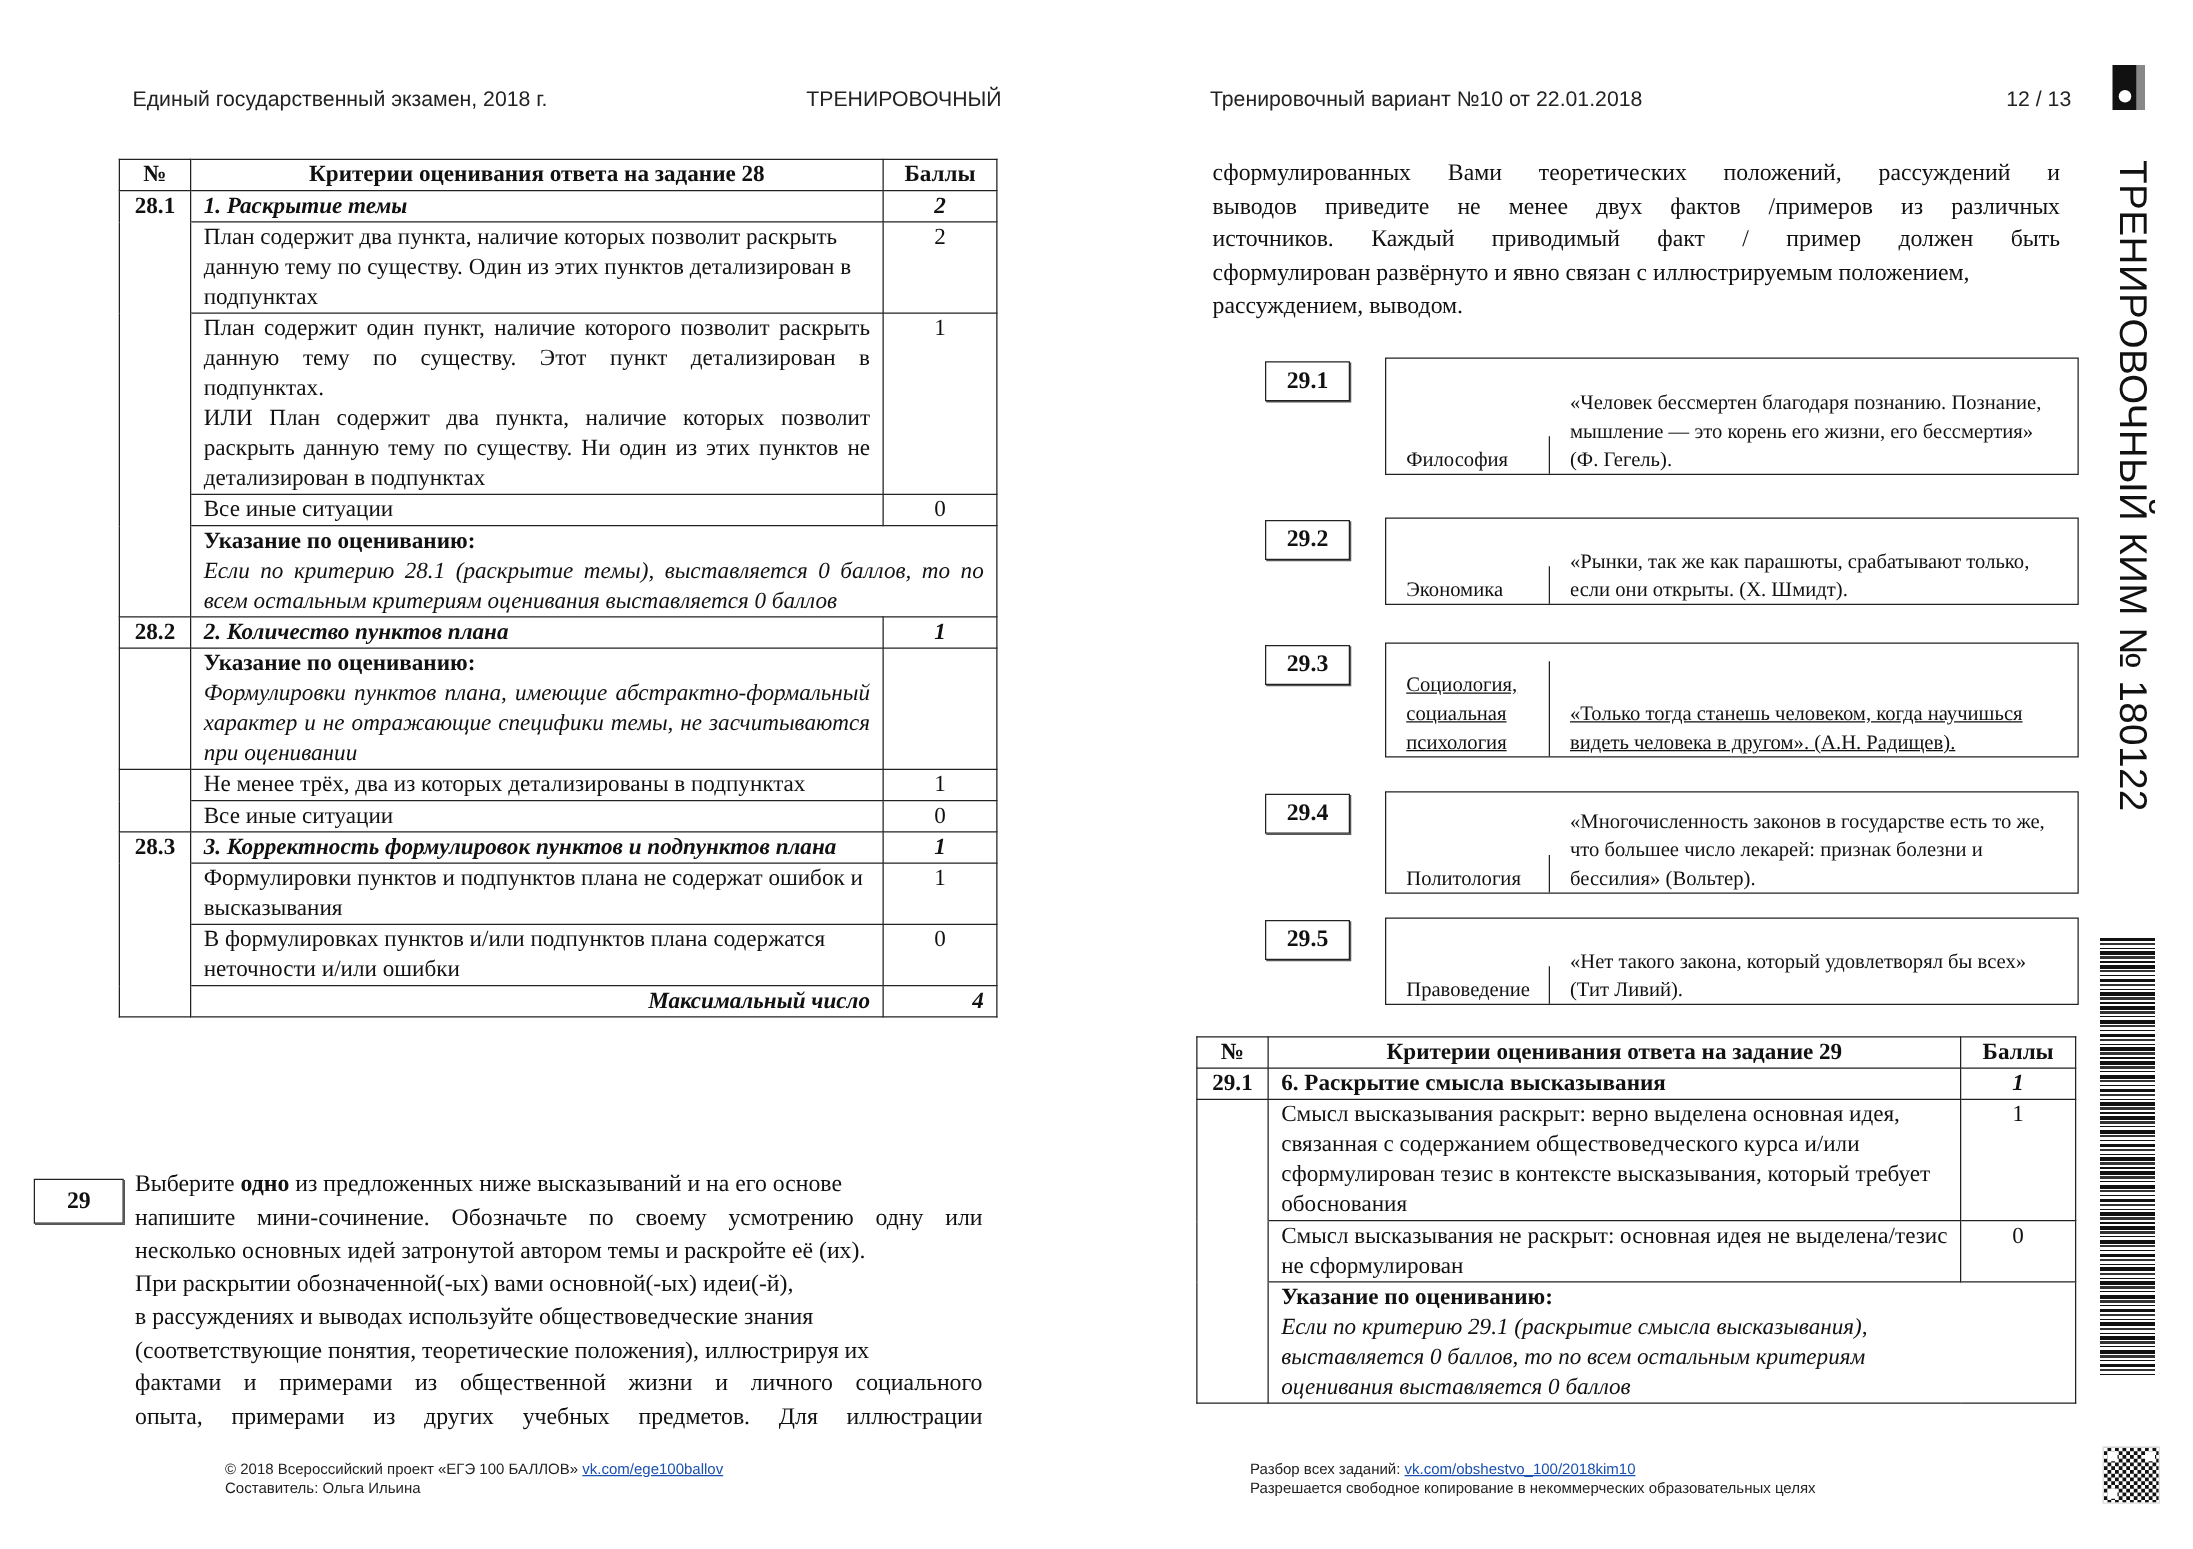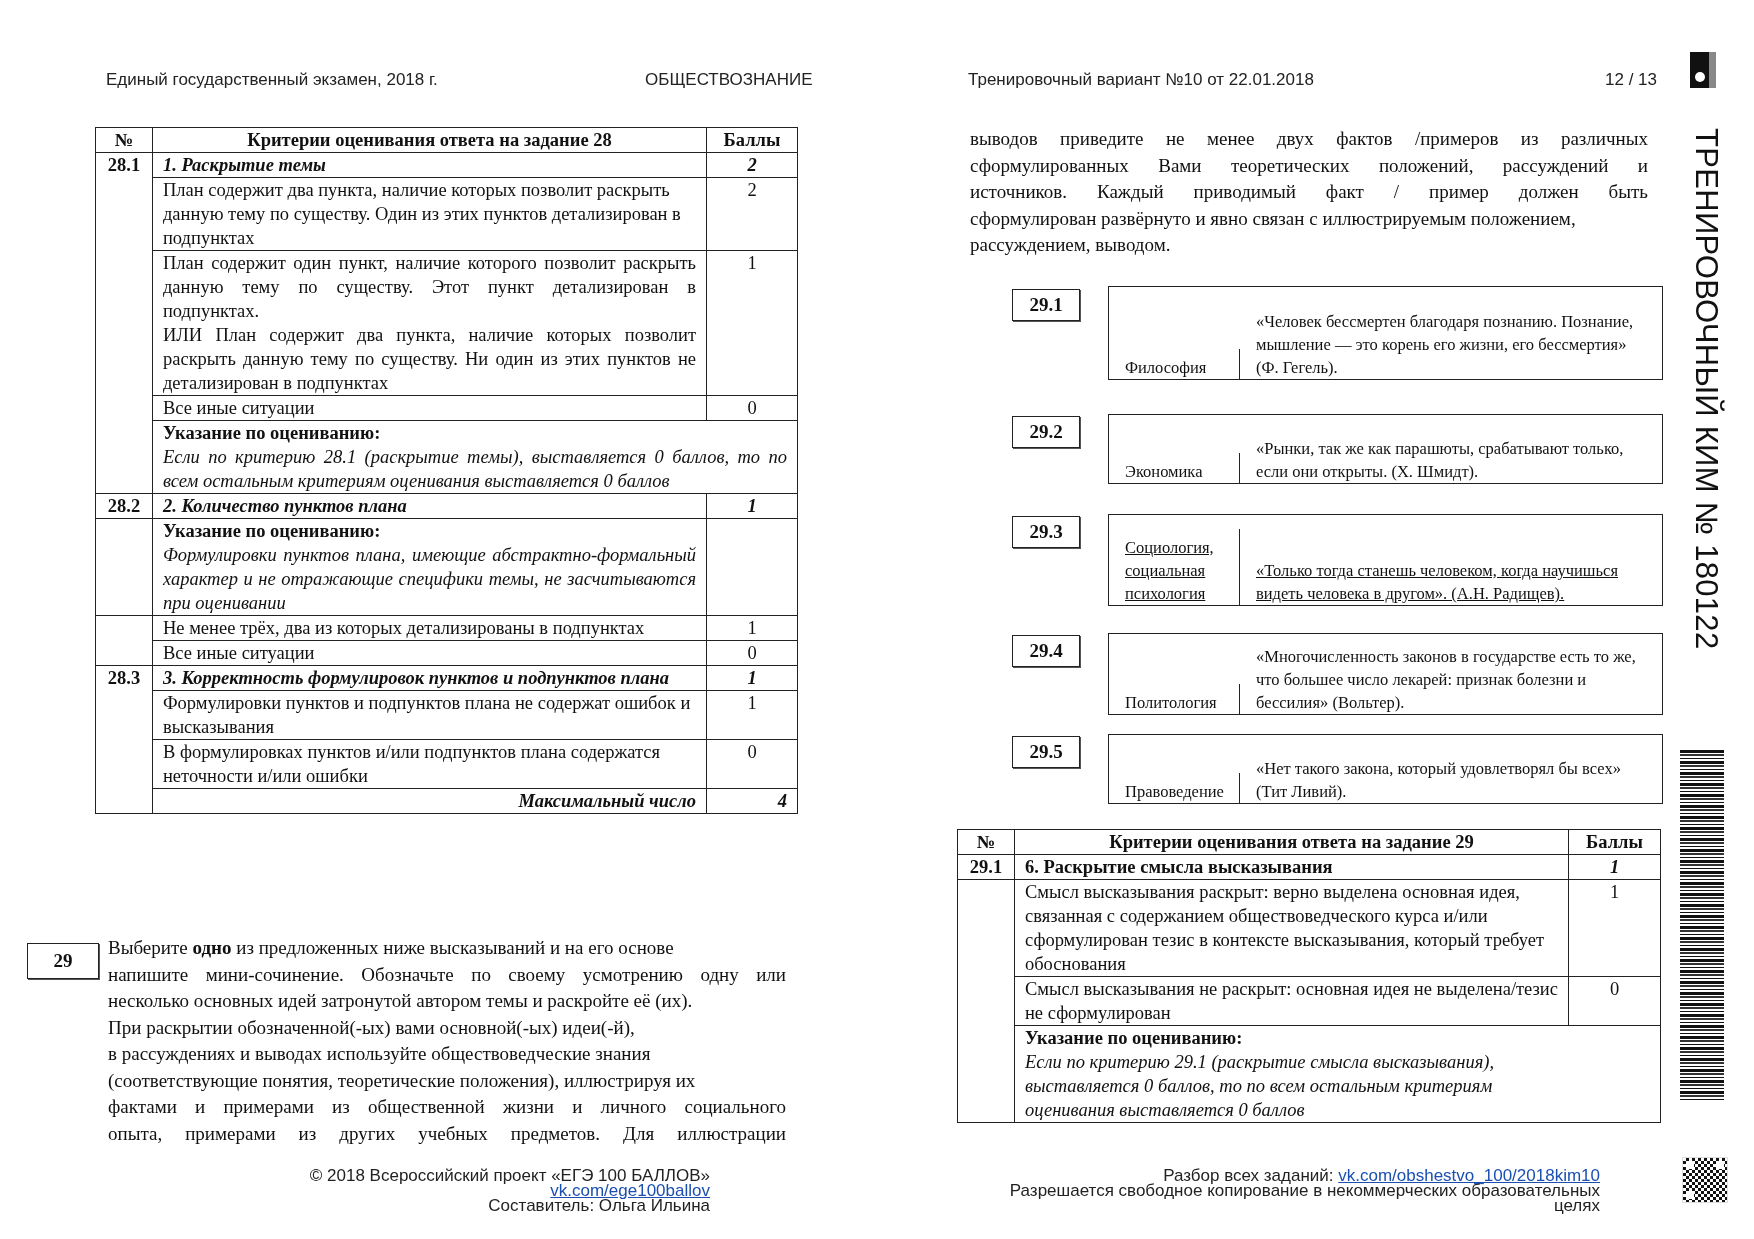--- a/index.html
+++ b/index.html
@@ -27,41 +27,41 @@
 
   .task-box { position: absolute; border: 1.5px solid #222; font-family: "Liberation Serif", serif; font-weight: bold; font-size: 19px; text-align: center; }
   .task-text { position: absolute; font-family: "Liberation Serif", serif; font-size: 19px; line-height: 26.5px; text-align: justify; }
   .task-text .line { display: block; }
 
   .q-label { position: absolute; width: 66px; height: 30px; line-height: 30px; border: 1.5px solid #222; box-shadow: 1px 1px 0 #555; font-family: "Liberation Serif", serif; font-weight: bold; font-size: 19px; text-align: center; }
   .q-card { position: absolute; left: 1108px; width: 553px; border: 1.8px solid #222; display: flex; font-family: "Liberation Serif", serif; font-size: 16.5px; line-height: 23px; align-items: flex-end; }
   .q-card .subj { width: 131px; border-right: 1.8px solid #222; padding: 7px 0 0 16px; box-sizing: border-box; }
   .q-card .quote { flex: 1; padding: 7px 10px 0 16px; }
 
-  .footer { position: absolute; font-family: "Liberation Sans", sans-serif; font-size: 17px; line-height: 15px; text-align: right; color: #222; }
+  .footer { position: absolute; font-family: "Liberation Sans", sans-serif; font-size: 12px; line-height: 15px; text-align: left; color: #222; }
   .footer a { color: #1a4fb0; text-decoration: underline; }
 
   .vert-title { position: absolute; left: 1688px; top: 128px; width: 40px; height: 560px; }
   .vert-title span { position: absolute; left: 0; top: 0; transform-origin: 0 0; transform: translate(36px, 0) rotate(90deg); white-space: nowrap; font-family: "Liberation Sans", sans-serif; font-size: 31px; color: #111; letter-spacing: 0.3px; }
 
   .barcode { position: absolute; left: 1680px; top: 750px; width: 44px; height: 350px;
     background: repeating-linear-gradient(180deg, #111 0px, #111 3px, #fff 3px, #fff 4px, #333 4px, #333 6px, #fff 6px, #fff 8px, #111 8px, #111 9px, #fff 9px, #fff 11px); }
   .qr { position: absolute; left: 1682px; top: 1157px; width: 44px; height: 44px;
     background:
       linear-gradient(#fff,#fff) 3px 3px/8px 8px no-repeat,
       linear-gradient(#fff,#fff) 33px 3px/8px 8px no-repeat,
       linear-gradient(#fff,#fff) 3px 33px/8px 8px no-repeat,
       repeating-conic-gradient(#111 0 25%, #fff 0 50%) 0 0/6px 6px;
     border: 1px solid #ddd; }
 </style>
 </head>
 <body>
 
 <div class="hdr" style="left:106px">Единый государственный экзамен, 2018 г.</div>
-<div class="hdr" style="left:645px">ОБЩЕСТВОЗНАНИЕ</div>
+<div class="hdr" style="left:645px">ТРЕНИРОВОЧНЫЙ</div>
 <div class="hdr" style="left:968px">Тренировочный вариант №10 от 22.01.2018</div>
 <div class="hdr" style="left:1605px">12 / 13</div>
 <div class="corner-mark"></div>
 
 <table class="crit" id="t28">
   <colgroup>
       <col style="width:57px">
       <col style="width:555px">
       <col style="width:91px">
     </colgroup>
@@ -156,22 +156,22 @@
   <span class="line" style="text-align-last:justify">напишите мини-сочинение. Обозначьте по своему усмотрению одну или</span>
   <span class="line">несколько основных идей затронутой автором темы и раскройте её (их).</span>
   <span class="line">При раскрытии обозначенной(-ых) вами основной(-ых) идеи(-й),</span>
   <span class="line">в рассуждениях и выводах используйте обществоведческие знания</span>
   <span class="line">(соответствующие понятия, теоретические положения), иллюстрируя их</span>
   <span class="line" style="text-align-last:justify">фактами и примерами из общественной жизни и личного социального</span>
   <span class="line" style="text-align-last:justify">опыта, примерами из других учебных предметов. Для иллюстрации</span>
 </div>
 
 <div class="task-text" style="left:970px; top:126px; width:678px;">
+  <span class="line" style="text-align-last:justify">сформулированных Вами теоретических положений, рассуждений и</span>
   <span class="line" style="text-align-last:justify">выводов приведите не менее двух фактов /примеров из различных</span>
-  <span class="line" style="text-align-last:justify">сформулированных Вами теоретических положений, рассуждений и</span>
   <span class="line" style="text-align-last:justify">источников. Каждый приводимый факт / пример должен быть</span>
   <span class="line">сформулирован развёрнуто и явно связан с иллюстрируемым положением,</span>
   <span class="line">рассуждением, выводом.</span>
 </div>
 
 <div class="q-label" style="left:1012px; top:289px;">29.1</div>
 <div class="q-card" style="top:286px; height:92px;">
   <div class="subj">Философия</div>
   <div class="quote">«Человек бессмертен благодаря познанию. Познание, мышление — это корень его жизни, его бессмертия» (Ф. Гегель).</div>
 </div>

